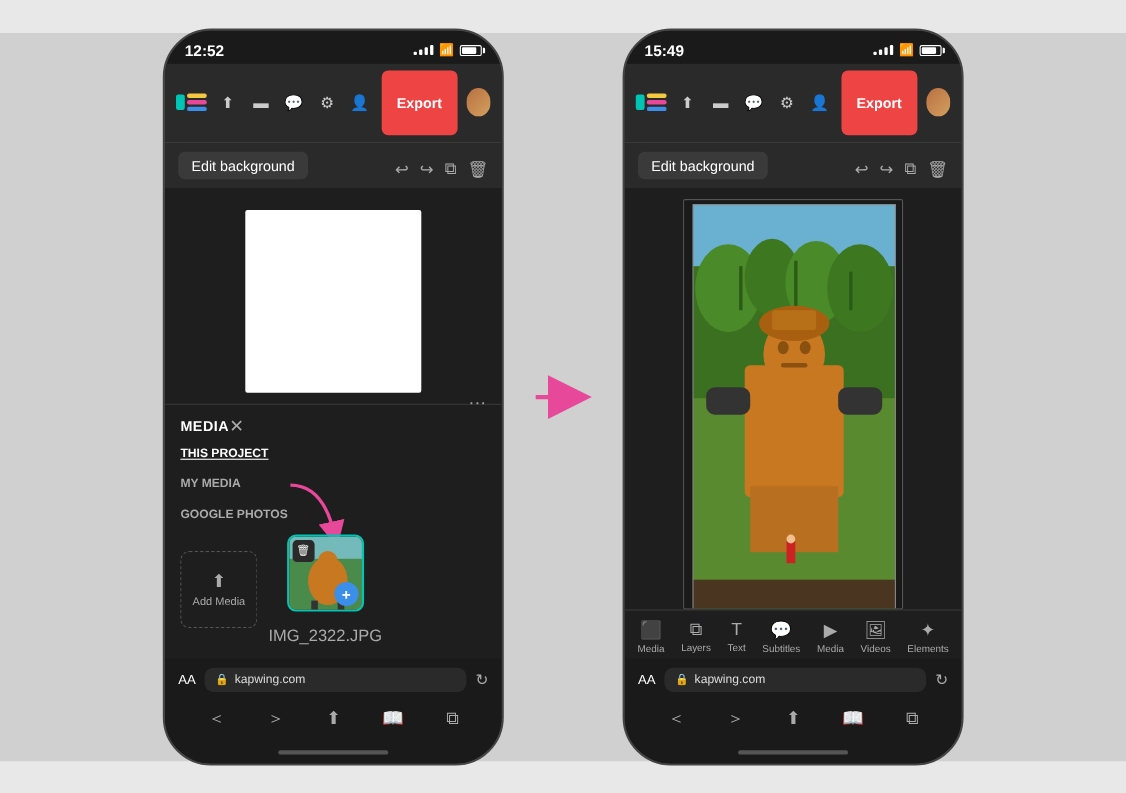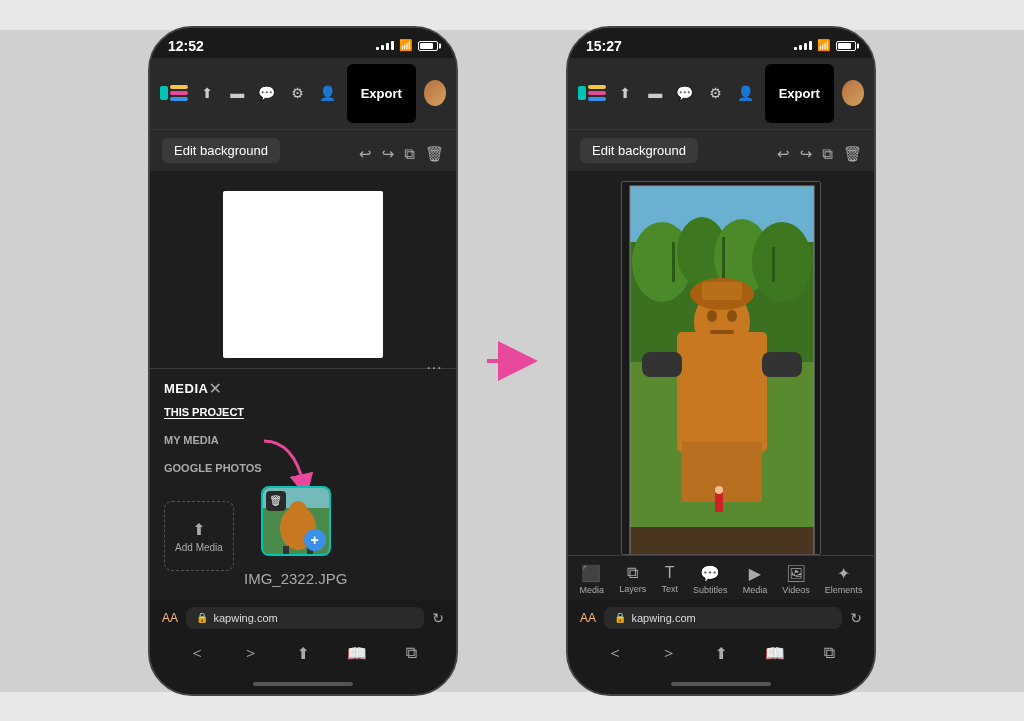--- a/index.html
+++ b/index.html
@@ -134,21 +134,21 @@
       align-items: center;
     }
 
     .logo-bar {
       width: 18px;
       height: 6px;
       border-radius: 2px;
     }
 
     .toolbar-export-btn {
-      background: #000000;
+      background: #ef4444;
       color: white;
       border: none;
       border-radius: 6px;
       padding: 22px 14px;
       font-size: 13px;
       font-weight: 700;
       margin-left: auto;
     }
 
     .toolbar-avatar {
@@ -404,21 +404,21 @@
     .browser-bar {
       background: #1a1a1a;
       padding: 8px 12px 6px;
       display: flex;
       align-items: center;
       gap: 8px;
       flex-shrink: 0;
     }
 
     .browser-aa {
-      color: #fdba74;
+      color: #ffffff;
       font-size: 12px;
     }
 
     .browser-url-bar {
       flex: 1;
       background: #2a2a2a;
       border-radius: 8px;
       padding: 5px 10px;
       display: flex;
       align-items: center;
@@ -620,21 +620,21 @@
           <path d="M0,0 L10,5 L0,10 Z" fill="#e84899"></path>
         </marker>
       </defs>
       <line x1="5" y1="20" x2="48" y2="20" stroke="#e84899" stroke-width="4" marker-end="url(#ah)"></line>
     </svg>
   </div>
 
   <div class="phone">
 
     <div class="status-bar">
-      <span class="time">15:27</span>
+      <span class="time">15:49</span>
       <div class="status-icons">
         <div class="signal-bars">
           <div class="signal-bar" style="height:3px"></div>
           <div class="signal-bar" style="height:5px"></div>
           <div class="signal-bar" style="height:7px"></div>
           <div class="signal-bar" style="height:9px"></div>
         </div>
         <span class="wifi-icon">📶</span>
         <div class="battery-icon">
           <div class="battery-fill"></div>

